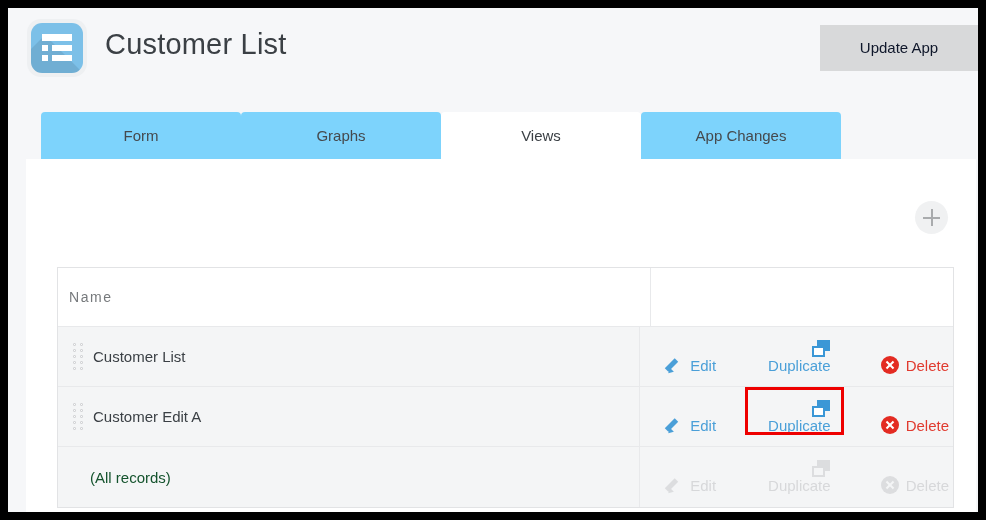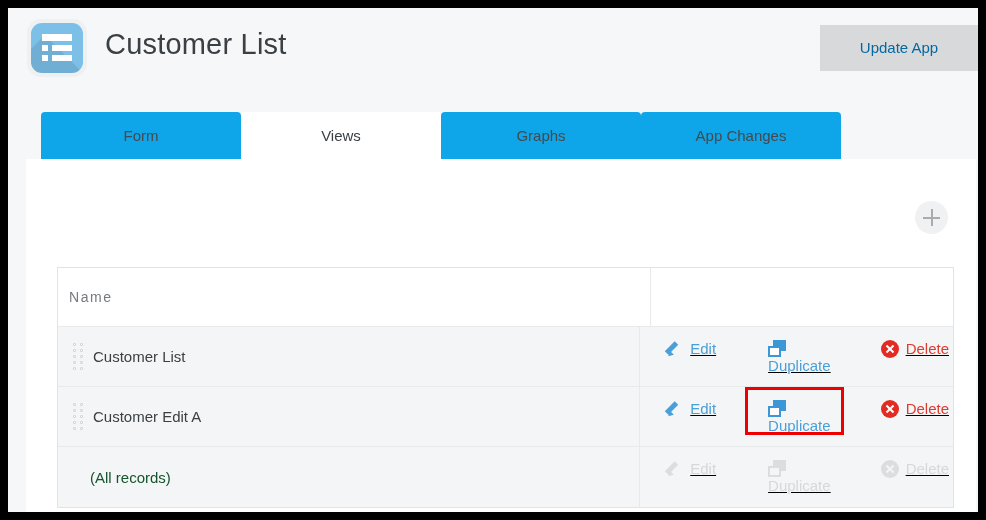--- a/index.html
+++ b/index.html
@@ -79,38 +79,38 @@
     text-align: center;
     cursor: pointer;
     white-space: nowrap;
   }
   .btn-update {
     position: absolute;
     left: 812px; top: 17px;
     width: 158px; height: 46px;
     background: #d8d9da;
     border: 1px solid #d8d9da;
-    color: #0369a1;
+    color: #0f172a;
     font-size: 15px;
     line-height: 44px;
     text-align: center;
     cursor: default;
     white-space: nowrap;
   }
 
   
   .tabs {
     position: absolute;
     left: 33px; top: 104px;
     height: 48px;
     display: flex;
   }
   .tab {
     width: 200px; height: 48px;
-    background: #0ea5e9;
+    background: #7dd3fc;
     color: #45494d;
     font-size: 15px;
     line-height: 48px;
     text-align: center;
     border-radius: 4px 4px 0 0;
     cursor: pointer;
     white-space: nowrap;
   }
   .tab.active {
     background: #ffffff;
@@ -203,27 +203,26 @@
     height: 100%;
     display: flex;
     align-items: center;
     justify-content: flex-start;
     padding-left: 22px;
     gap: 0px;
     position: relative;
   }
   .act {
     display: flex;
-    align-items: flex-start;
+    align-items: flex-end;
     gap: 7px;
     cursor: pointer;
     white-space: nowrap;
     height: 34px;
     padding: 0 4px;
-    text-decoration: underline;
   }
   .act-edit      { margin-right: 44px; }
   .act-duplicate { margin-right: 42px; flex-direction: column; }
   .act .lbl { font-size: 15px; }
   .act-edit .lbl      { color: #4a9fd8; }
   .act-duplicate .lbl { color: #4a9fd8; }
   .act-delete .lbl    { color: #e03a2f; }
 
   .trow.disabled .act { cursor: default; }
   .trow.disabled .act-edit .lbl,
@@ -320,22 +319,22 @@
       </div>
     </div>
 
     <div class="app-title">Customer List</div>
 
     <div class="btn-update">Update App</div>
   </div>
 
   <div class="tabs">
     <div class="tab">Form</div>
+    <div class="tab">Graphs</div>
     <div class="tab active">Views</div>
-    <div class="tab">Graphs</div>
     <div class="tab">App Changes</div>
   </div>
 
   <div class="panel">
 
     <div class="add-btn">
       <span class="h"></span>
       <span class="v"></span>
     </div>
 

